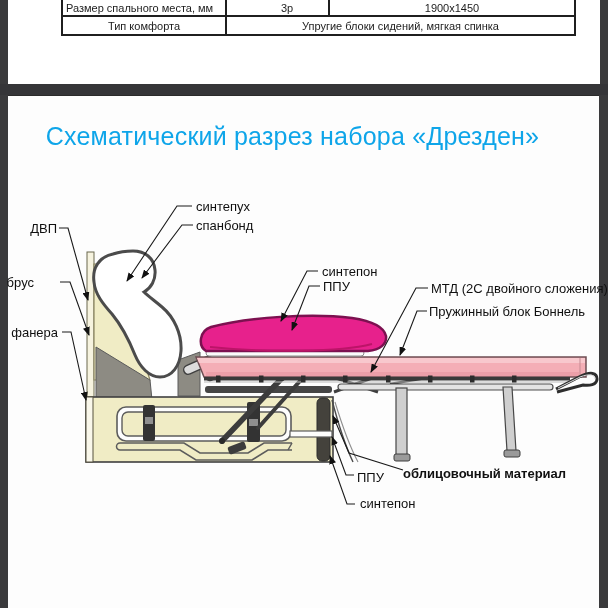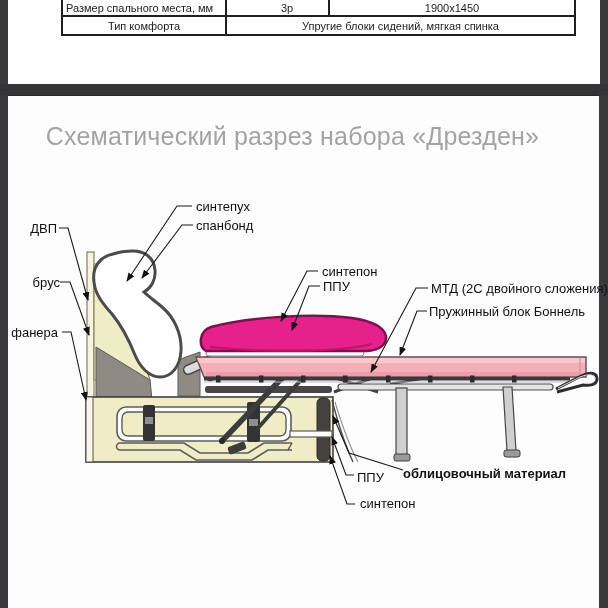--- a/index.html
+++ b/index.html
@@ -21,21 +21,21 @@
   .spec-table td.c2{width:76px;padding-left:22px;}
   .spec-table td.c3{width:238px;border-radius:6px;}
   .spec-table td.left{text-align:left;}
   .band{position:absolute;left:0;top:84px;width:608px;height:11px;background:#353538;}
   .page{
     position:absolute;left:8px;top:95px;width:591px;height:513px;background:#fdfdfd;
     border-top:1px solid #2b2b2b;box-sizing:border-box;
   }
   .title{
     position:absolute;left:0;top:122px;width:585px;text-align:center;
-    font-size:25px;color:#a3a3a3;letter-spacing:0.2px;
+    font-size:25px;color:#0ea5e9;letter-spacing:0.2px;
   }
   .lbl{
     position:absolute;font-size:13px;line-height:15px;color:#101010;white-space:nowrap;
   }
   .lbl.r{text-align:right;}
   svg.diagram{position:absolute;left:0;top:0;}
 </style>
 </head>
 <body>
 
@@ -155,21 +155,21 @@
     <polyline points="320,286 309,286 292,330" marker-end="url(#arr)"></polyline>
     <polyline points="428,288 416,288 371,372" marker-end="url(#arr)"></polyline>
     <polyline points="427,311 417,311 400,355" marker-end="url(#arr)"></polyline>
     <polyline points="403,470 349,453 333,416" marker-end="url(#arr)"></polyline>
     <polyline points="354,475 346,475 332,437" marker-end="url(#arr)"></polyline>
     <polyline points="355,504 347,504 330,456" marker-end="url(#arr)"></polyline>
   </g>
 </svg>
 
 <div class="lbl r" style="right:551px;top:221px;">ДВП</div>
-<div class="lbl r" style="right:548px;top:275px;">брус</div>
+<div class="lbl r" style="right:574px;top:275px;">брус</div>
 <div class="lbl r" style="right:550px;top:325px;">фанера</div>
 <div class="lbl" style="left:196px;top:199px;">синтепух</div>
 <div class="lbl" style="left:196px;top:218px;">спанбонд</div>
 <div class="lbl" style="left:322px;top:264px;">синтепон</div>
 <div class="lbl" style="left:323px;top:279px;">ППУ</div>
 <div class="lbl" style="left:431px;top:281px;">МТД (2С двойного сложения)</div>
 <div class="lbl" style="left:429px;top:304px;">Пружинный блок Боннель</div>
 <div class="lbl" style="left:403px;top:466px;font-weight:bold;">облицовочный материал</div>
 <div class="lbl" style="left:357px;top:470px;">ППУ</div>
 <div class="lbl" style="left:360px;top:496px;">синтепон</div>

